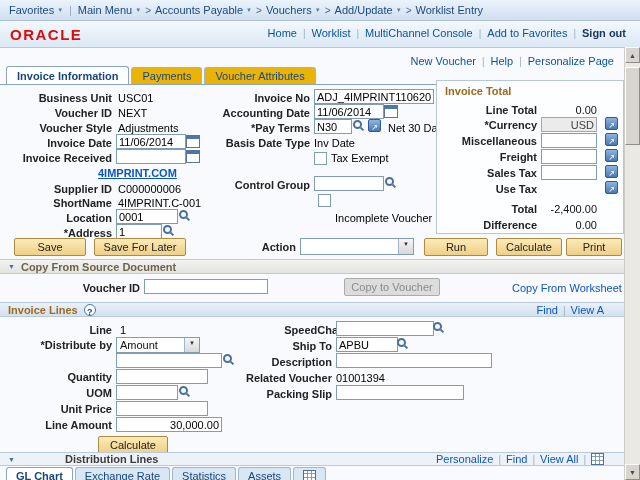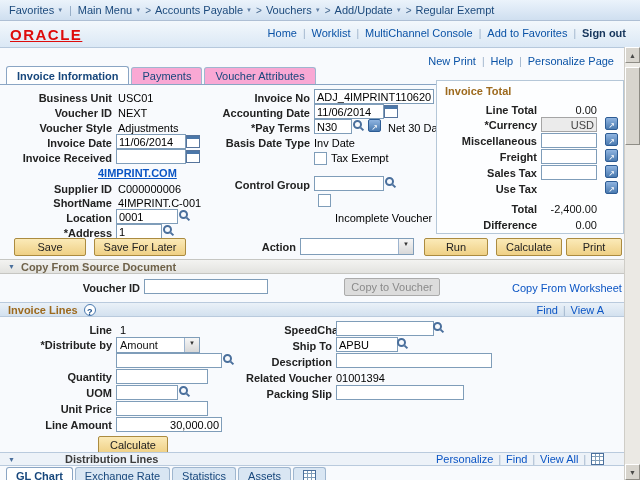--- a/index.html
+++ b/index.html
@@ -12,31 +12,31 @@
   .crumb{cursor:pointer;margin:0 1px;}
   .crumb::after{content:"▼";font-size:6px;color:#5e7da2;margin-left:3px;vertical-align:2px;}
   .crumb.no-caret::after{content:"";margin:0;}
   .gt{margin:0 3px;}
   .gt::before{content:">";color:#46698f;font-size:10px;}
   .vbar{margin:0 5px;}
   .vbar::before{content:"|";color:#8aa3bf;font-size:10px;}
   
   .headband{position:absolute;top:21px;left:0;width:640px;height:26px;
             background:linear-gradient(#f3f8fc,#dbe8f5);border-bottom:1px solid #b6c8dc;}
-  .logo{position:absolute;left:10px;top:5px;color:#de0b0b;font-weight:bold;font-size:15px;letter-spacing:1.5px;text-decoration:underline;}
+  .logo{position:absolute;left:10px;top:5px;color:#de0b0b;font-weight:bold;font-size:15px;letter-spacing:1.5px;}
   .headlinks{position:absolute;right:14px;top:6px;display:flex;align-items:center;gap:6px;color:#0b53a6;}
   .headlink{cursor:pointer;}
   .signout{font-weight:bold;color:#16365c;}
   .hsep::before{content:"|";color:#9ab0c8;font-size:10px;}
   
   .pageactions{position:absolute;top:55px;right:26px;display:flex;gap:6px;color:#0b53a6;}
   .plink{cursor:pointer;}
   
   .tabs{position:absolute;top:66px;left:6px;display:flex;align-items:flex-end;gap:2px;}
-  .tab{height:17px;line-height:17px;padding:0 10px;background:#f9a8d4;border:1px solid #9fb6cf;
+  .tab{height:17px;line-height:17px;padding:0 10px;background:#eab308;border:1px solid #9fb6cf;
        border-bottom:none;border-radius:3px 3px 0 0;color:#17477c;cursor:pointer;white-space:nowrap;}
   .tab.active{background:#fff;font-weight:bold;border-color:#8aa5c4;height:18px;line-height:18px;}
   .tabline{position:absolute;top:84px;left:0;width:624px;border-top:1px solid #8aa5c4;}
   
   .lbl{position:absolute;font-weight:bold;color:#222;text-align:right;white-space:nowrap;}
   .val{position:absolute;color:#000;white-space:nowrap;}
   .inp{position:absolute;height:13px;border:1px solid #7f9db9;background:#fff;padding:0 2px;
        font-family:"Liberation Sans",sans-serif;font-size:11px;color:#000;}
   .inp.ra{text-align:right;}
   .inp:disabled{background:#ebebeb;color:#444;border-color:#a5a5a5;}
@@ -108,40 +108,40 @@
     <span class="crumb">Favorites</span>
     <span class="vbar"></span>
     <span class="crumb">Main Menu</span>
     <span class="gt"></span>
     <span class="crumb">Accounts Payable</span>
     <span class="gt"></span>
     <span class="crumb">Vouchers</span>
     <span class="gt"></span>
     <span class="crumb">Add/Update</span>
     <span class="gt"></span>
-    <span class="crumb no-caret">Regular Exempt</span>
+    <span class="crumb no-caret">Worklist Entry</span>
   </div>
 
   <div class="headband">
     <span class="logo">ORACLE</span>
     <div class="headlinks">
       <span class="headlink">Home</span>
       <span class="hsep"></span>
       <span class="headlink">Worklist</span>
       <span class="hsep"></span>
       <span class="headlink">MultiChannel Console</span>
       <span class="hsep"></span>
       <span class="headlink">Add to Favorites</span>
       <span class="hsep"></span>
       <span class="headlink signout">Sign out</span>
     </div>
   </div>
 
   <div class="pageactions">
-    <span class="plink">New Print</span>
+    <span class="plink">New Voucher</span>
     <span class="hsep"></span>
     <span class="plink">Help</span>
     <span class="hsep"></span>
     <span class="plink">Personalize Page</span>
   </div>
 
   <div class="tabs">
     <div class="tab active">Invoice Information</div>
     <div class="tab">Payments</div>
     <div class="tab">Voucher Attributes</div>

